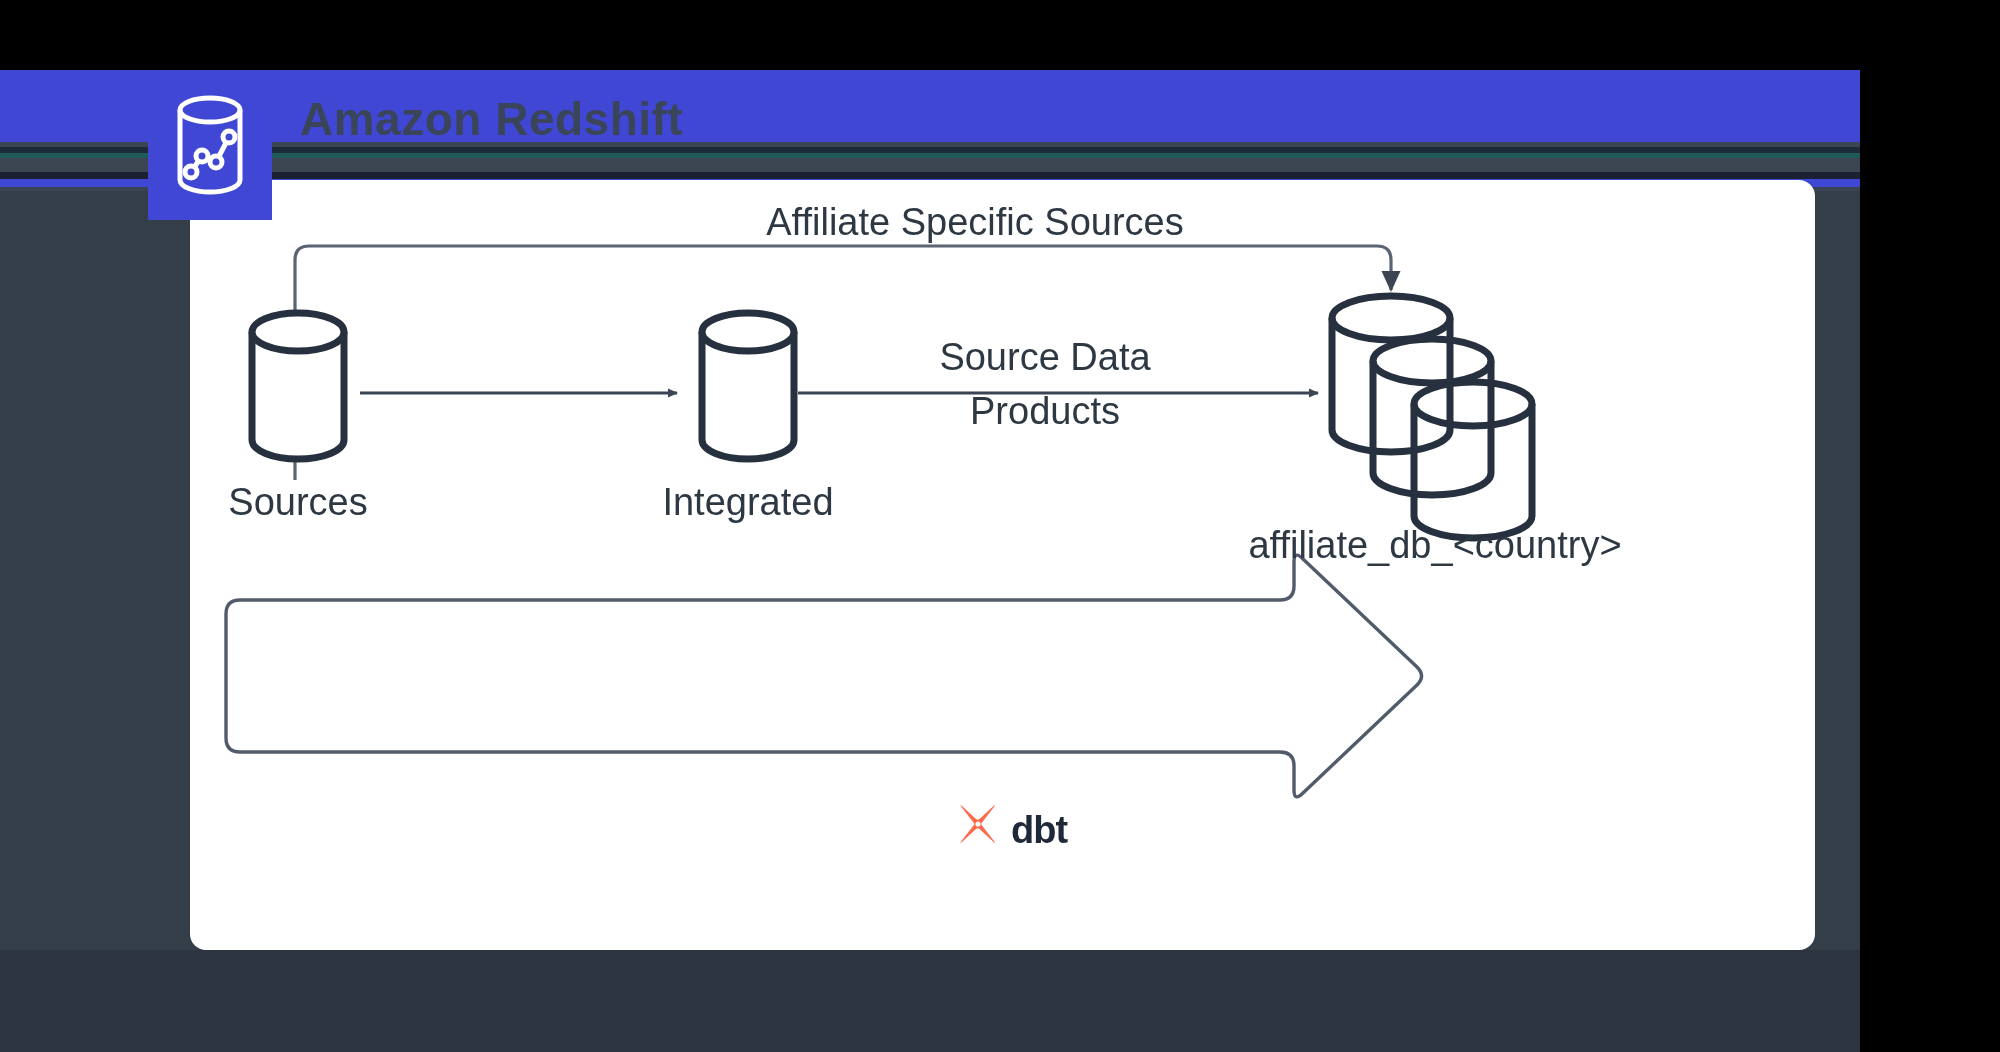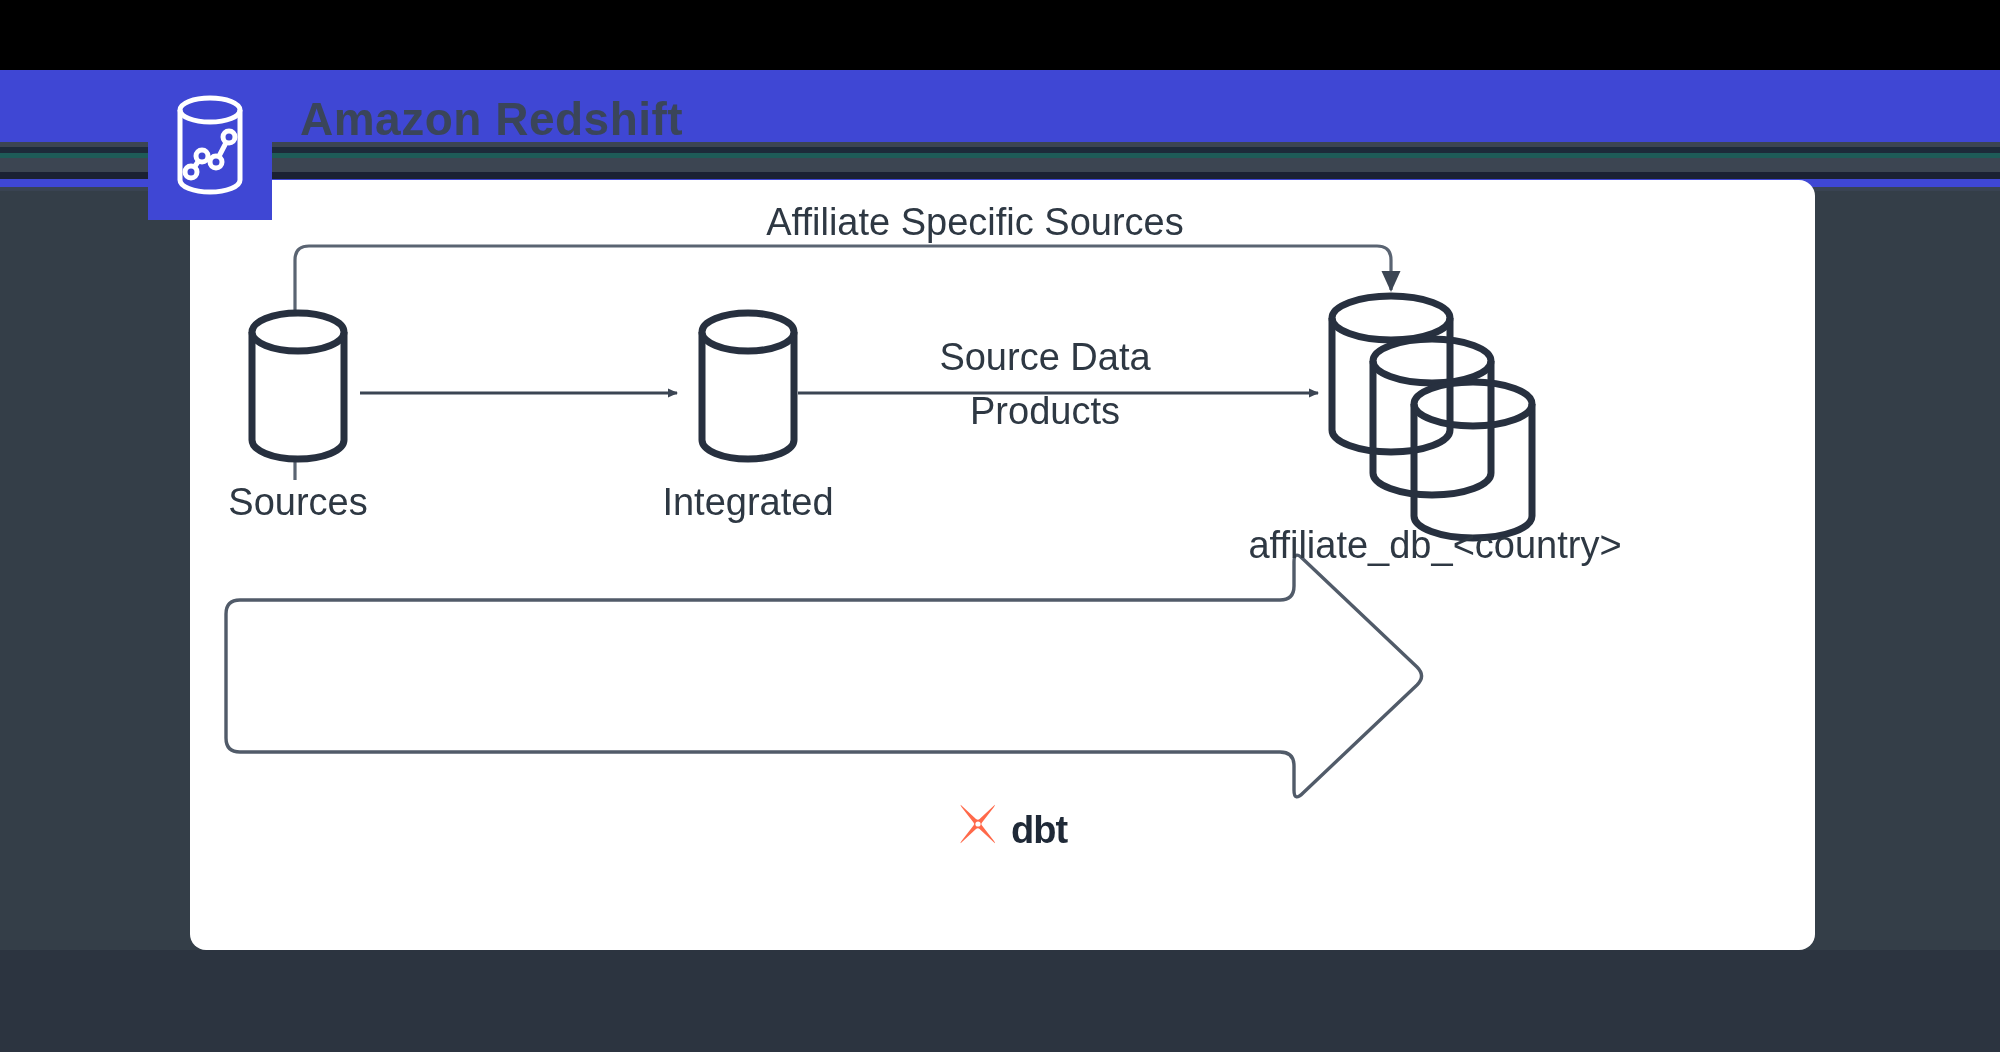--- a/index.html
+++ b/index.html
@@ -1,17 +1,17 @@
 <!DOCTYPE html>
 <html><head>
 <meta charset="utf-8">
 <style>
   html,body{margin:0;padding:0;background:#000;}
   body{width:2000px;height:1052px;overflow:hidden;font-family:"Liberation Sans",sans-serif;}
-  #stage{position:relative;width:2000px;height:1052px;background:#fca5a5;overflow:hidden;}
+  #stage{position:relative;width:1860px;height:1052px;background:#fca5a5;overflow:hidden;}
 
   
   .backdrop-upper{position:absolute;left:0;top:70px;width:2000px;height:890px;background:#343E48;}
   .backdrop-lower{position:absolute;left:0;top:950px;width:2000px;height:102px;background:#2C3440;}
 
   
   .letterbox-top{position:absolute;left:0;top:0;width:2000px;height:70px;background:#000;z-index:60;}
 
   
   .brand-band{position:absolute;left:0;top:70px;width:2000px;height:72px;background:#3F47D4;z-index:10;}

